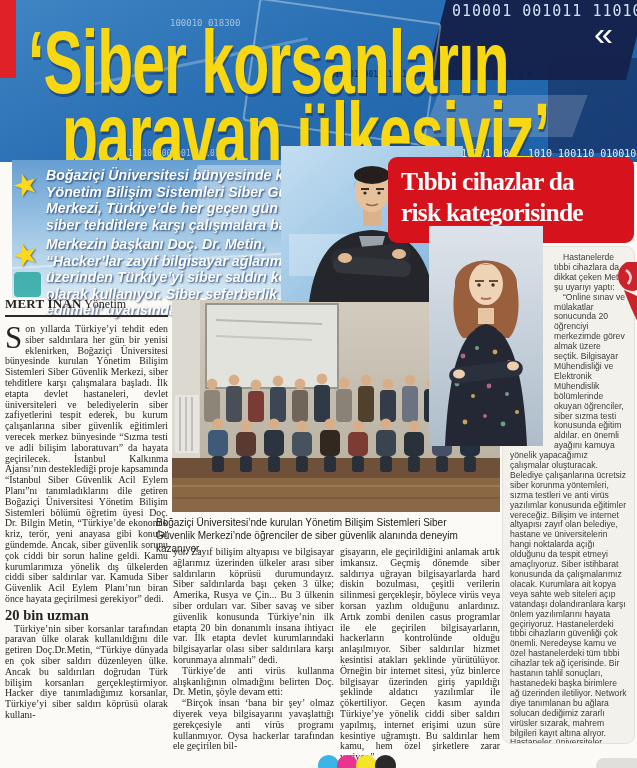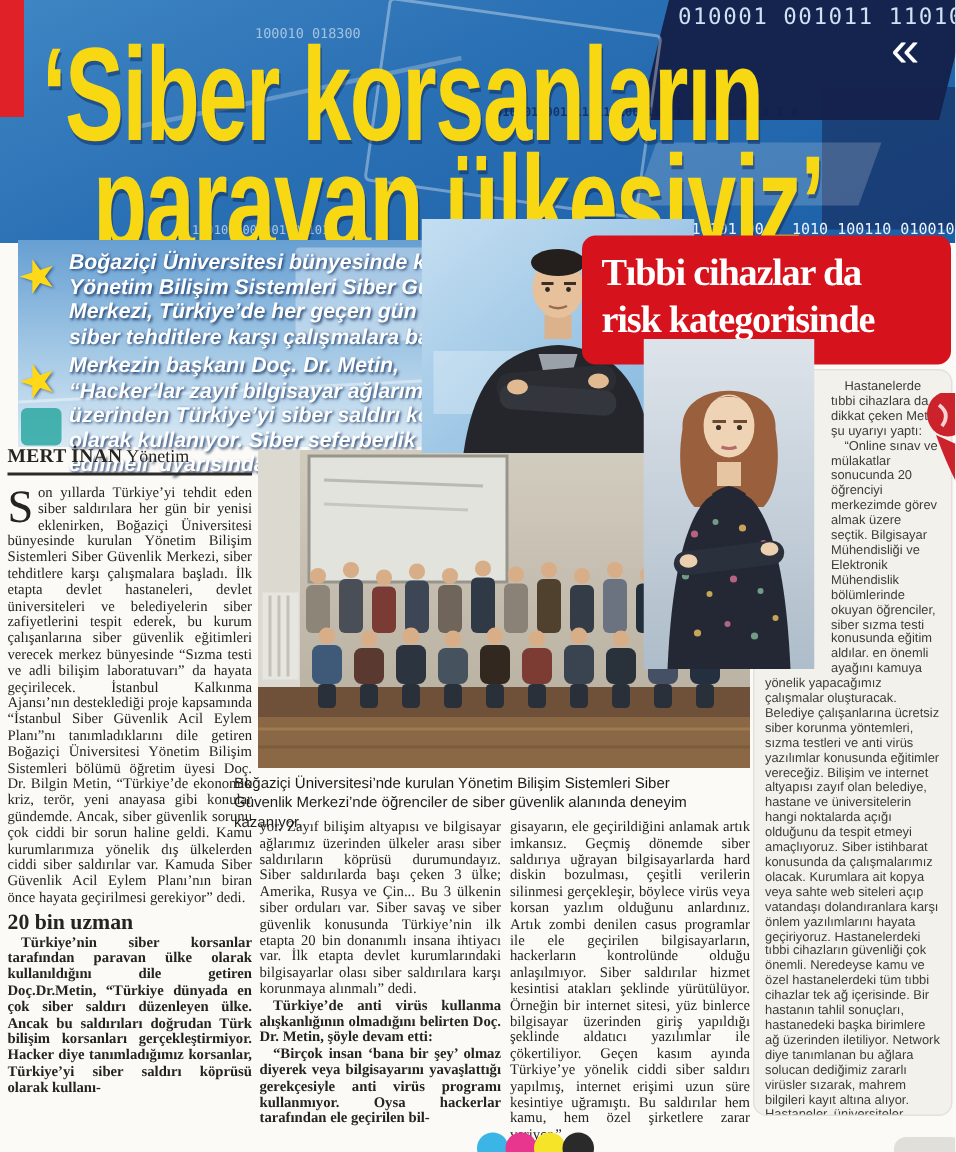--- a/index.html
+++ b/index.html
@@ -67,21 +67,21 @@
   
   .caption{position:absolute;left:156px;top:516px;width:328px;
     font-family:"Liberation Sans",sans-serif;font-weight:normal;font-size:10px;
     line-height:13px;color:#1d1c1a;}
   
   .byline{position:absolute;left:5px;top:296px;width:163px;
     border-bottom:2px solid #2b2a26;padding-bottom:3px;font-size:12px;}
   .byline b{font-size:13px;letter-spacing:.2px;margin-top:12px;}
   .col{position:absolute;text-align:justify;font-size:9.8px;line-height:10.8px;}
   .col p{margin:0;}
-  .col p.ind{text-indent:9px;font-weight:bold;}
+  .col p.ind{text-indent:9px;}
   .col1{left:5px;top:324px;width:163px;height:444px;overflow:hidden;}
   .col2{left:173px;top:547px;width:161px;height:221px;overflow:hidden;}
   .col3{left:340px;top:547px;width:160px;height:221px;overflow:hidden;}
   .dropcap{float:left;font-size:31px;line-height:26px;padding:1px 3px 0 0;}
   .subhead{font-family:"Liberation Serif",serif;font-weight:bold;font-size:14.5px;
     margin:5px 0 3px 0 !important;text-align:left;}
   
   .sidebar{position:absolute;left:502px;top:246px;width:133px;height:498px;
     background:#f2f1ec;border:1px solid #e3e1da;border-radius:9px;z-index:3;
     box-sizing:border-box;padding:6px 7px 6px 7px;

